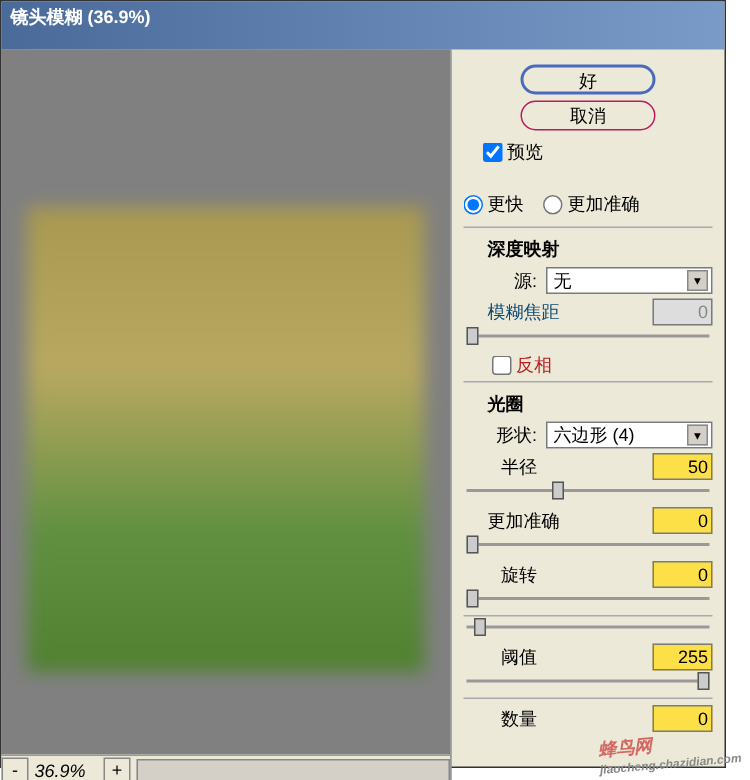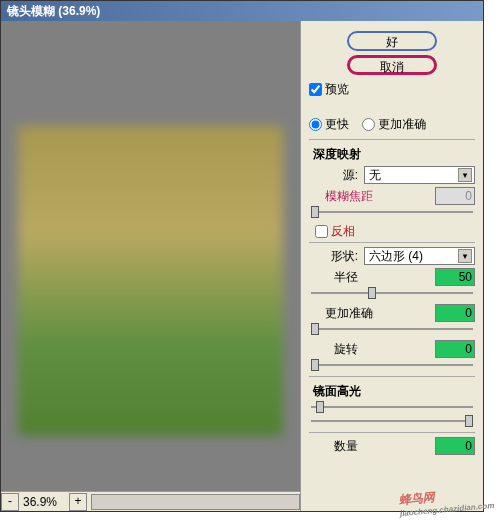--- a/index.html
+++ b/index.html
@@ -1,39 +1,39 @@
 <!DOCTYPE html>
 <html><head>
 <meta charset="utf-8">
 <style>
 * { box-sizing: border-box; margin: 0; padding: 0; font-family: "SimSun", Arial, sans-serif; font-size: 12px; }
 body { background: #fff; width: 500px; height: 520px; position: relative; overflow: hidden; }
 .dialog { width: 484px; height: 512px; border: 1px solid #333; background: #ece9d8; position: relative; }
-.titlebar { background: linear-gradient(to right, #4a6a9a, #7a9ac8); color: #fff; height: 20px; line-height: 20px; padding-left: 6px; font-weight: bold; }
+.titlebar { background: linear-gradient(to right, #4a6a9a, #7a9ac8); color: #fff; height: 32px; line-height: 20px; padding-left: 6px; font-weight: bold; }
 .content { display: flex; height: calc(100% - 20px); }
 .preview-pane { width: 300px; background: #888; border-right: 1px solid #999; position: relative; display: flex; flex-direction: column; }
 .preview-area { flex: 1; background: #808080; display: flex; align-items: center; justify-content: center; padding: 10px; }
 .preview-img { width: 265px; height: 310px; background: linear-gradient(to bottom, #a89850 0%, #b8a860 35%, #609040 70%, #508030 100%); filter: blur(6px); margin-top: 50px; }
 .preview-bottom { height: 20px; background: #ece9d8; display: flex; align-items: center; border-top: 1px solid #999; }
 .zoom-btn { width: 18px; height: 18px; border: 1px solid #888; background: #ece9d8; text-align: center; line-height: 14px; cursor: pointer; }
-.zoom-val { width: 50px; padding: 0 4px; }
+.zoom-val { width: 50px; padding: 0 4px; font-style: italic; }
 .scrollbar-h { flex: 1; height: 16px; background: #d4d0c8; border: 1px solid #888; margin-left: 4px; }
 .controls { flex: 1; padding: 6px 8px; overflow: hidden; }
-.btn { display: block; width: 90px; height: 20px; margin: 4px auto; border: 3px solid #be185d; border-radius: 10px; background: #ece9d8; text-align: center; line-height: 18px; cursor: pointer; }
+.btn { display: block; width: 90px; height: 20px; margin: 4px auto; border: 1px solid #be185d; border-radius: 10px; background: #ece9d8; text-align: center; line-height: 18px; cursor: pointer; }
 .btn.primary { border: 2px solid #4a6ac0; }
-.chk-row { margin: 6px 0 2px; }
+.chk-row { margin: 6px 13px 2px; }
 .radio-row { margin: 18px 0 6px; }
-.group-label { font-weight: bold; margin: 6px 4px 3px; }
+.group-label { font-weight: bold; margin: 6px 16px 3px; }
 .divider { border-top: 1px solid #aaa; margin-bottom: 4px; }
 .field-row { display: flex; align-items: center; margin: 3px 0; }
 .field-label { width: 55px; text-align: right; padding-right: 6px; }
 .field-label.wide { width: 70px; }
 .select { flex: 1; height: 18px; border: 1px solid #7a7a7a; background: #fff; display: flex; align-items: center; justify-content: space-between; padding: 0 2px 0 4px; }
 .select-arrow { width: 14px; height: 14px; background: #d4d0c8; border: 1px solid #888; text-align: center; line-height: 12px; font-size: 9px; }
-.num-input { width: 40px; height: 18px; border: 1px solid #7a7a7a; background: #22c55e; text-align: right; padding-right: 2px; line-height: 16px; }
+.num-input { width: 40px; height: 18px; border: 1px solid #7a7a7a; background: #fde047; text-align: right; padding-right: 2px; line-height: 16px; }
 .num-input.disabled { background: #ddd; color: #888; }
 .slider { height: 6px; margin: 4px 2px 8px; position: relative; }
 .slider::before { content: ""; position: absolute; top: 2px; left: 0; right: 0; height: 2px; background: #999; }
 .slider-thumb { position: absolute; top: -3px; width: 8px; height: 12px; background: #ccc; border: 1px solid #555; }
 .indent { padding-left: 6px; }
 .watermark { position: absolute; right: 6px; bottom: 6px; font-size: 14px; font-weight: bold; color: rgba(200,50,50,0.7); font-style: italic; transform: rotate(-5deg); }
 .watermark small { display: block; font-size: 8px; color: #888; }
 input[type=checkbox], input[type=radio] { margin-right: 3px; vertical-align: middle; }
 </style>
 </head>
@@ -70,32 +70,33 @@
       <div class="divider"></div>
       <div class="group-label">深度映射</div>
       <div class="field-row">
         <div class="field-label">源:</div>
         <div class="select">
           <span>无</span>
           <span class="select-arrow">▾</span>
         </div>
       </div>
       <div class="field-row">
-        <div class="field-label wide" style="color:#be185d">模糊焦距</div>
+        <div class="field-label wide" style="color:#0c4a6e">模糊焦距</div>
         <div style="flex:1"></div>
         <div class="num-input disabled">0</div>
       </div>
       <div class="slider">
           <div class="slider-thumb" style="left:0"></div>
         </div>
       <div class="chk-row indent">
         <input type="checkbox" style=""><span style="color:#b91c1c">反相</span>
       </div>
 
       <div class="divider"></div>
+      <div class="group-label">光圈</div>
       <div class="field-row">
         <div class="field-label">形状:</div>
         <div class="select">
           <span>六边形 (4)</span>
           <span class="select-arrow">▾</span>
         </div>
       </div>
       <div class="field-row">
         <div class="field-label">半径</div>
         <div style="flex:1"></div>
@@ -115,24 +116,28 @@
       <div class="field-row">
         <div class="field-label">旋转</div>
         <div style="flex:1"></div>
         <div class="num-input">0</div>
       </div>
       <div class="slider">
           <div class="slider-thumb" style="left:0"></div>
         </div>
 
       <div class="divider"></div>
-      <div class="group-label">镜面高光</div>
       <div class="slider">
           <div class="slider-thumb" style="left:3%"></div>
         </div>
+      <div class="field-row">
+        <div class="field-label">阈值</div>
+        <div style="flex:1"></div>
+        <div class="num-input">255</div>
+      </div>
       <div class="slider">
           <div class="slider-thumb" style="left:95%"></div>
         </div>
 
       <div class="divider"></div>
       <div class="field-row">
         <div class="field-label">数量</div>
         <div style="flex:1"></div>
         <div class="num-input">0</div>
       </div>

